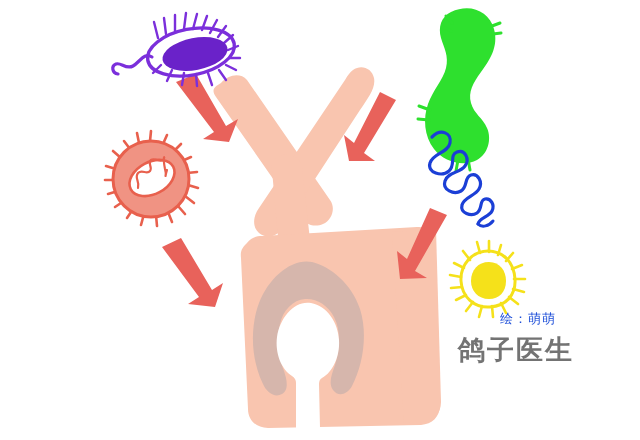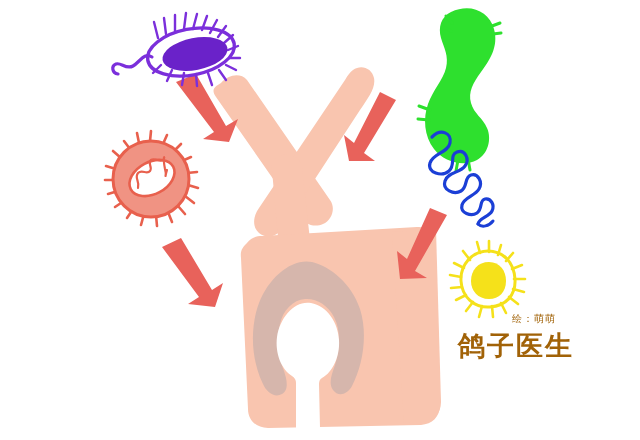--- a/index.html
+++ b/index.html
@@ -25,33 +25,33 @@
     height: 440px;
   }
   .sig-wrap {
     position: absolute;
     right: 62px;
     top: 312px;
     text-align: center;
     width: 200px;
   }
   .sig-credit {
-    font-family: Liberation Sans, sans-serif;
-    font-size: 10px;
-    color: #a16207;
+    font-family: Liberation Mono, monospace;
+    font-size: 13px;
+    color: #1d4ed8;
     letter-spacing: 1px;
     line-height: 1.3;
     text-align: right;
     padding-right: 22px;
   }
   .sig-name {
     font-family: "DejaVu Sans", sans-serif;
     font-size: 27px;
     font-weight: bold;
-    color: #a16207;
+    color: #737373;
     letter-spacing: 2px;
     line-height: 1.25;
     text-align: right;
     margin-top: 4px;
     padding-right: 4px;
   }
 </style>
 </head>
 <body>
 

